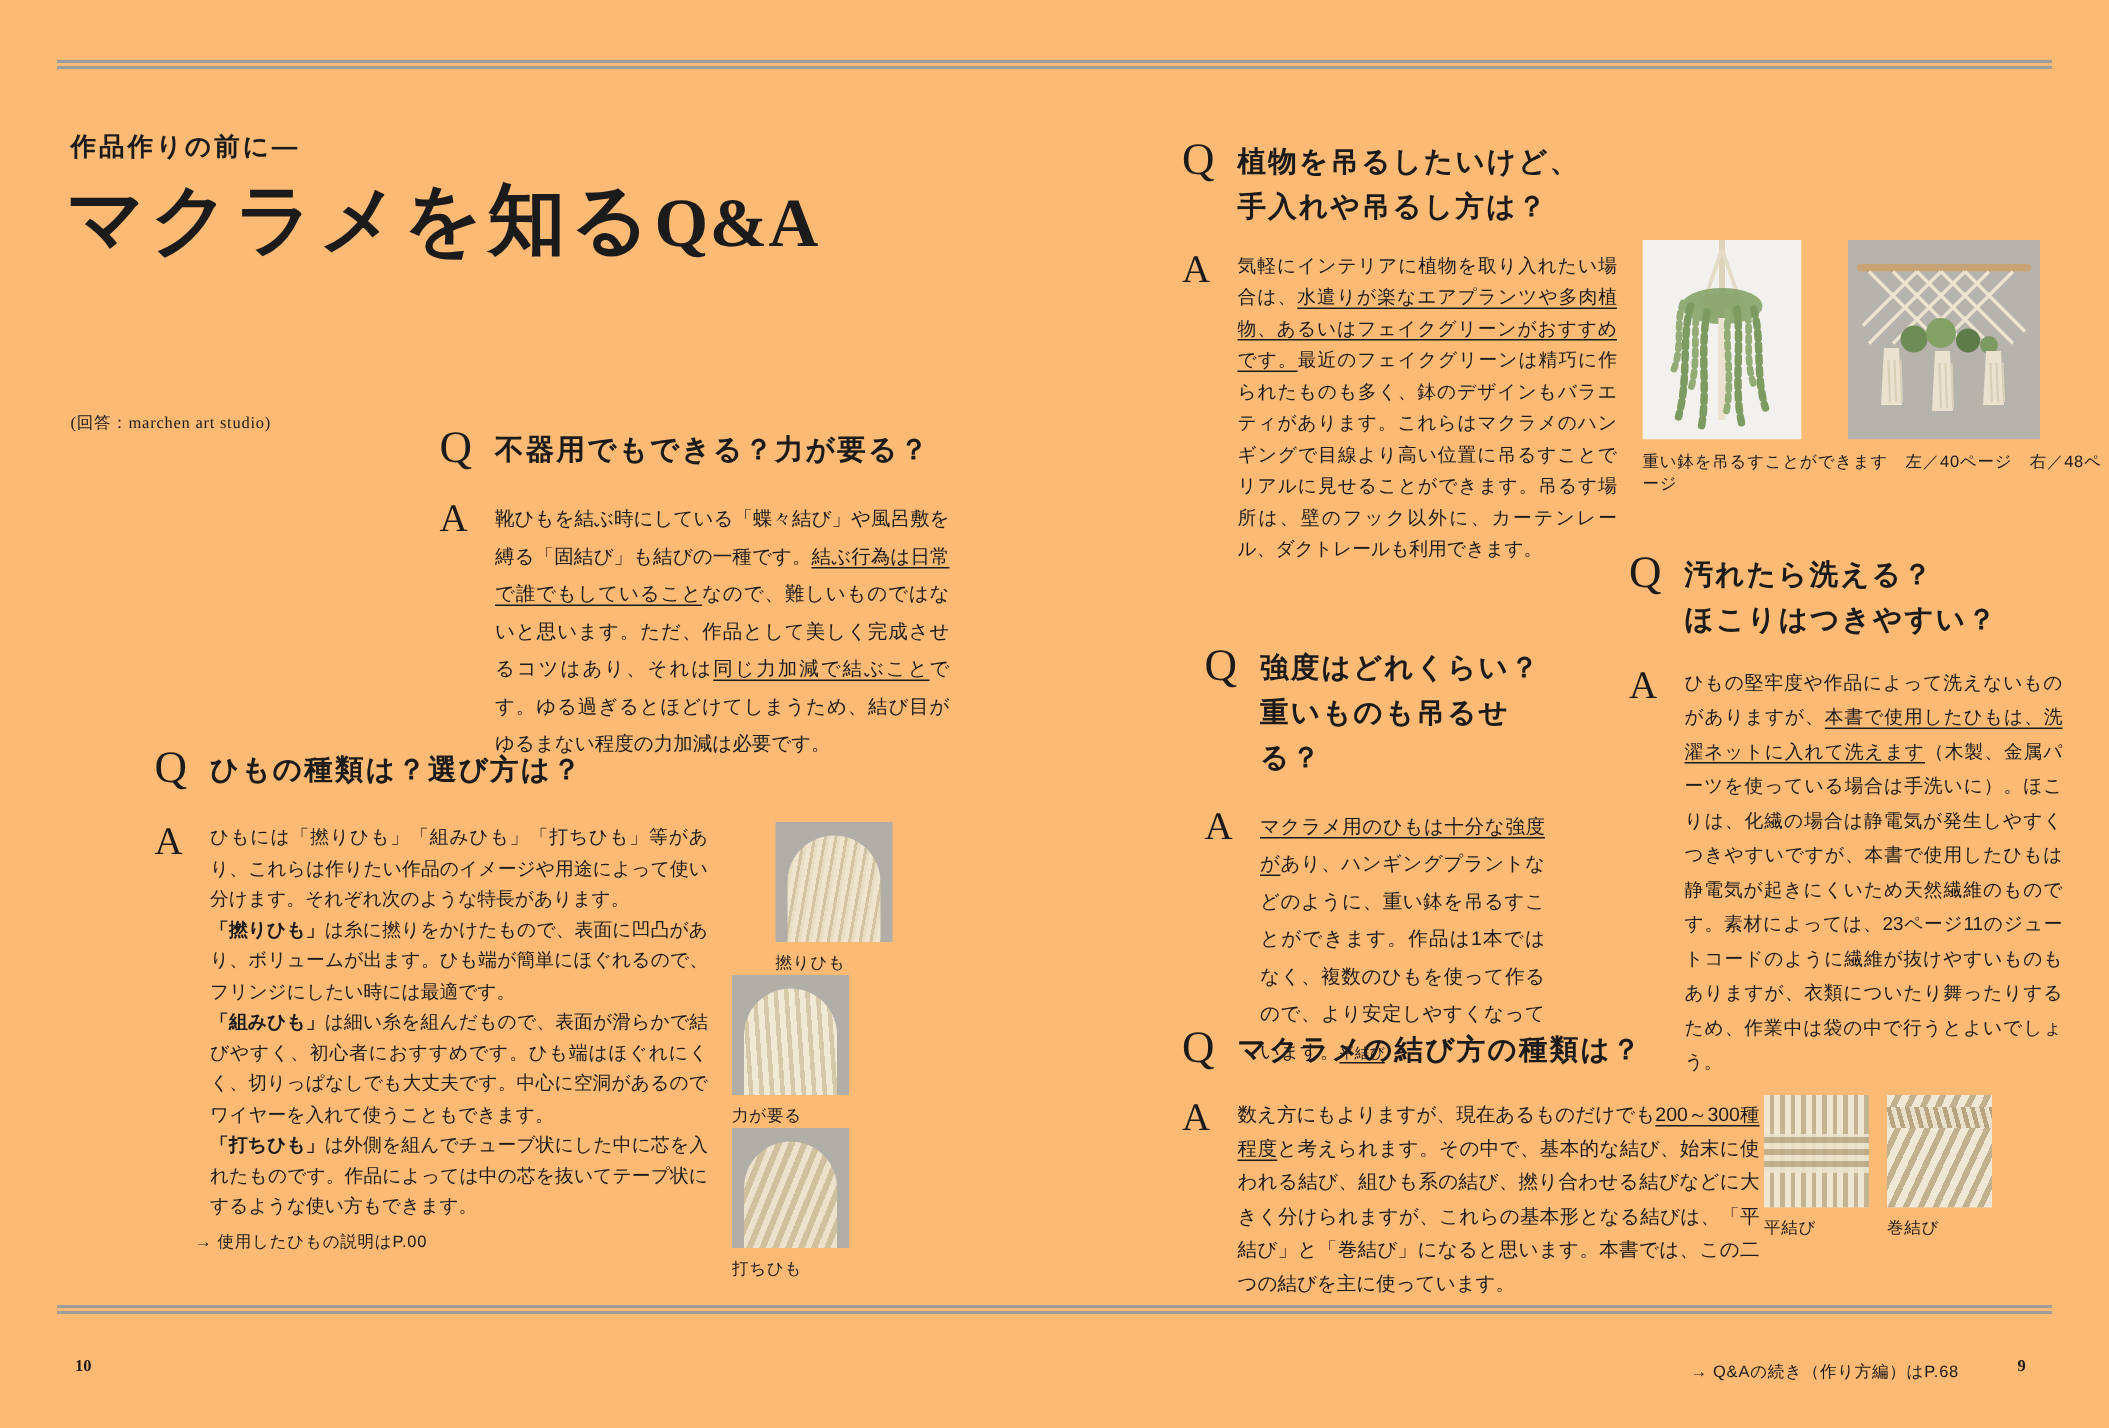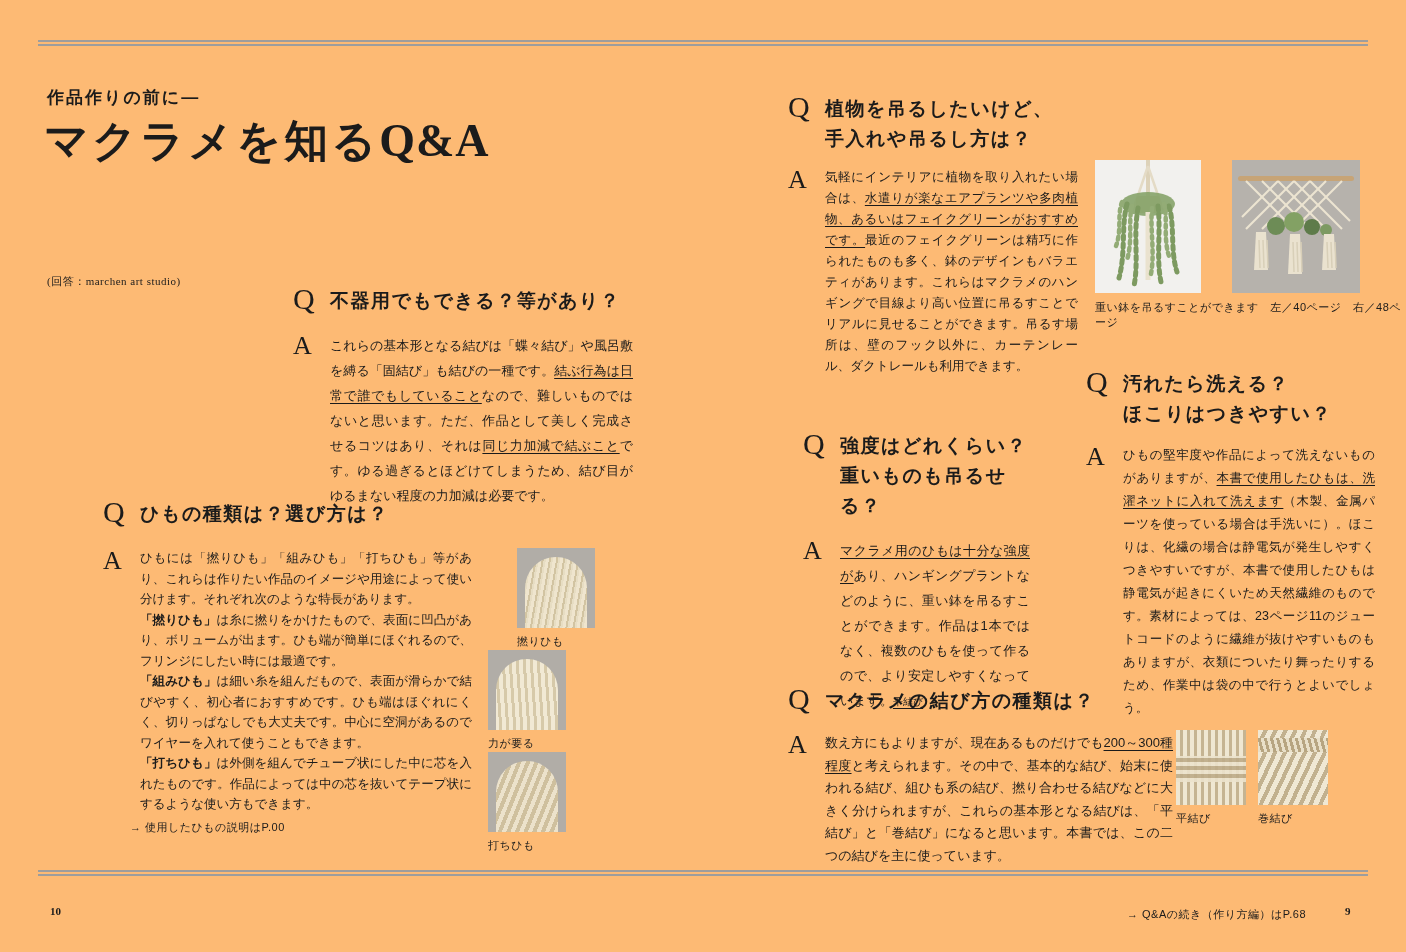--- a/index.html
+++ b/index.html
@@ -8,21 +8,21 @@
   .spread { position:relative; width:1406px; height:952px; background:#fdba74; overflow:hidden; }
 
   .double-rule { position:absolute; left:38px; right:38px; height:6px;
                  border-top:2px solid #9d9d9d; border-bottom:2px solid #9d9d9d; }
   .rule-top { top:40px; }
   .rule-bottom { top:870px; }
 
   
   .kicker { position:absolute; left:47px; top:86px; font-size:17px; font-weight:700; letter-spacing:2px; }
   .page-title { position:absolute; left:44px; top:112px; white-space:nowrap; }
-  .page-title .jp { font-size:44px; font-weight:600; letter-spacing:3px; }
+  .page-title .jp { font-size:52px; font-weight:600; letter-spacing:3px; }
   .page-title .en { font-family:"Liberation Serif","DejaVu Serif",serif; font-size:46px; font-weight:700; letter-spacing:1px; }
   .intro { position:absolute; left:47px; top:198px; font-size:15px; line-height:30px; letter-spacing:1px; }
   .credit { position:absolute; left:47px; top:274px; font-size:11px; letter-spacing:.5px; font-family:"Liberation Serif","DejaVu Serif",serif; }
 
   
   .qa { position:absolute; }
   .q-row, .a-row { display:flex; align-items:flex-start; }
   .q-mark { font-family:"Liberation Serif","DejaVu Serif",serif; font-size:30px; line-height:30px; width:37px; flex:0 0 37px; }
   .a-mark { font-family:"Liberation Serif","DejaVu Serif",serif; font-size:26px; line-height:26px; width:37px; flex:0 0 37px; }
   .q-text { font-size:19px; font-weight:700; letter-spacing:1.5px; line-height:30px; padding-top:2px; }
@@ -102,25 +102,25 @@
 
   <div class="kicker">作品作りの前に—</div>
   <h1 class="page-title">
     <span class="jp">マクラメを知る</span><span class="en">Q&amp;A</span>
   </h1>
   <div class="credit">(回答：marchen art studio)</div>
 
   <div class="qa" id="qa-skill">
     <div class="q-row">
       <span class="q-mark">Q</span>
-      <div class="q-text">不器用でもできる？等があり？</div>
-    </div>
-    <div class="a-row">
-      <span class="a-mark">A</span>
-      <div class="a-text"><span>これらの基本形となる結びは「蝶々結び」や風呂敷を縛る「固結び」も結びの一種です。</span><span class="seg-u">結ぶ行為は日常で誰でもしていること</span><span>なので、難しいものではないと思います。ただ、作品として美しく完成させるコツはあり、それは</span><span class="seg-u">同じ力加減で結ぶこと</span><span>です。ゆる過ぎるとほどけてしまうため、結び目がゆるまない程度の力加減は必要です。</span></div>
+      <div class="q-text">不器用でもできる？力が要る？</div>
+    </div>
+    <div class="a-row">
+      <span class="a-mark">A</span>
+      <div class="a-text"><span>靴ひもを結ぶ時にしている「蝶々結び」や風呂敷を縛る「固結び」も結びの一種です。</span><span class="seg-u">結ぶ行為は日常で誰でもしていること</span><span>なので、難しいものではないと思います。ただ、作品として美しく完成させるコツはあり、それは</span><span class="seg-u">同じ力加減で結ぶこと</span><span>です。ゆる過ぎるとほどけてしまうため、結び目がゆるまない程度の力加減は必要です。</span></div>
     </div>
   </div>
 
   <div class="qa" id="qa-cords">
     <div class="q-row">
       <span class="q-mark">Q</span>
       <div class="q-text">ひもの種類は？選び方は？</div>
     </div>
     <div class="a-row">
       <span class="a-mark">A</span>

